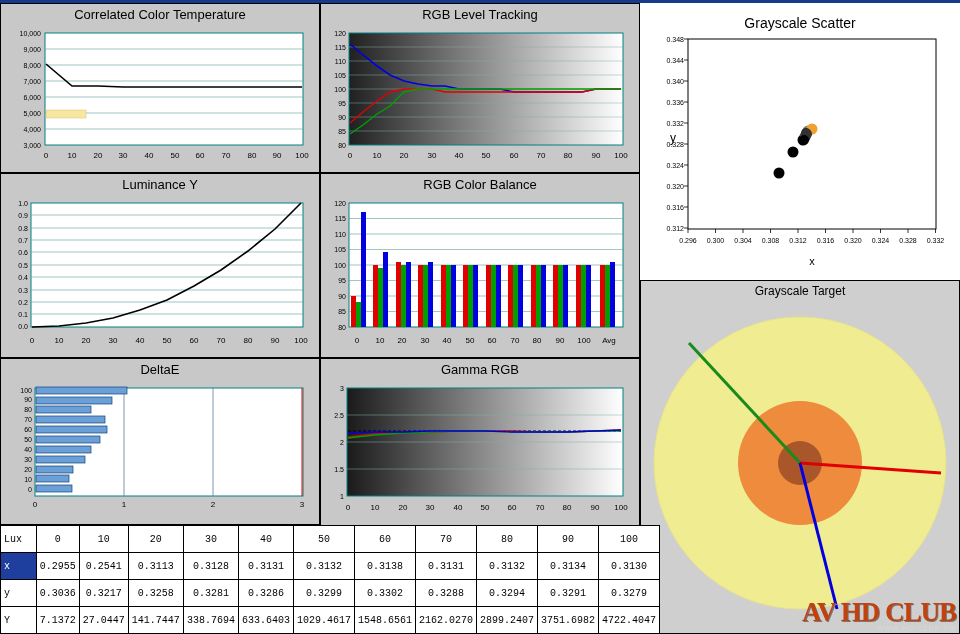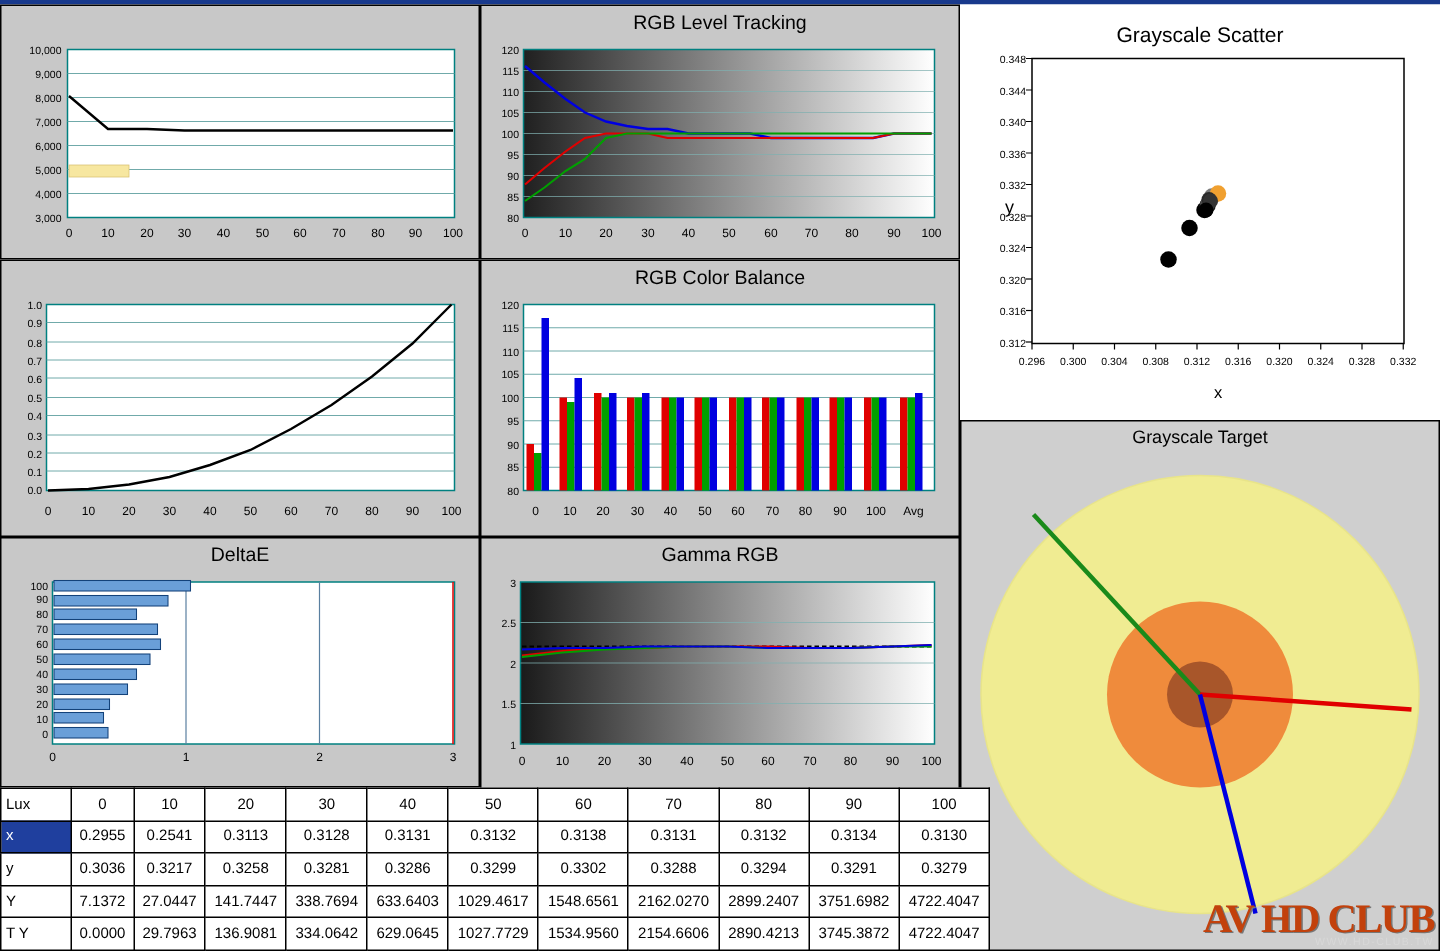--- a/index.html
+++ b/index.html
@@ -3,34 +3,35 @@
 <meta charset="utf-8">
 <style>
   html,body{margin:0;padding:0;}
   body{width:960px;height:634px;background:#ffffff;font-family:"Liberation Sans",sans-serif;overflow:hidden;position:relative;}
   .panel{position:absolute;background:#c8c8c8;border:1px solid #000;box-sizing:border-box;}
   .ptitle{text-align:center;font-size:13px;color:#000;padding-top:3px;font-family:"Liberation Sans",sans-serif;}
   svg{display:block;}
   .axlabel{font-size:8px;fill:#000;font-family:"Liberation Sans",sans-serif;}
   .axlabel7{font-size:7px;fill:#000;font-family:"Liberation Sans",sans-serif;}
   .tbl{position:absolute;left:0;top:525px;width:660px;height:109px;border-collapse:collapse;font-size:10px;background:#fff;}
-  .tbl td,.tbl th{border:1px solid #000;padding:1px 3px;text-align:center;font-weight:normal;font-family:Liberation Sans, sans-serif;}
+  .tbl td,.tbl th{border:1px solid #000;padding:1px 3px;text-align:center;font-weight:normal;font-family:Liberation Mono, monospace;}
   .tbl td.rowhdr{text-align:left;width:40px;}
   .hl{background:#1f3f9e;color:#fff;}
   .wm{position:absolute;right:4px;bottom:2px;text-align:right;}
   .wm .big{font-family:"Liberation Serif",serif;font-weight:bold;font-size:27px;color:#c2410c;letter-spacing:-1px;line-height:26px;text-shadow:1px 1px 0 #777;}
   .wm .small{font-size:7px;color:#d8d8d8;letter-spacing:1px;}
   .topbar{position:absolute;left:0;top:0;width:960px;height:3px;background:#18398c;}
 </style>
 </head>
 <body>
 
 <div class="topbar"></div>
 
 <div class="panel" style="left:0;top:3px;width:320px;height:170px;">
+  <div class="ptitle">Correlated Color Temperature</div>
   <svg width="318" height="148" style="position:absolute;left:0;top:21px;">
     <rect x="44" y="8" width="258" height="112" fill="#ffffff" stroke="#008080" stroke-width="1"></rect>
 
     <g stroke="#60a0a0" stroke-width="0.6">
       <line x1="44" y1="24" x2="302" y2="24"></line>
         <line x1="44" y1="40" x2="302" y2="40"></line>
       <line x1="44" y1="56" x2="302" y2="56"></line>
         <line x1="44" y1="72" x2="302" y2="72"></line>
       <line x1="44" y1="88" x2="302" y2="88"></line>
         <line x1="44" y1="104" x2="302" y2="104"></line>
@@ -109,20 +110,21 @@
       <text x="300" y="133" text-anchor="middle">100</text>
     </g>
 
     <polyline fill="none" stroke="#0000e0" stroke-width="1.6" points="29,19 42,30 56,41 69,50 83,56 97,59 111,61 124,61 138,64 152,64 165,64 179,64 193,67 206,67 220,67 234,67 247,67 261,67 275,64 288,64 300,64"></polyline>
     <polyline fill="none" stroke="#e00000" stroke-width="1.4" points="29,98 42,87 56,76 69,67 83,64 97,64 111,64 124,67 138,67 152,67 165,67 179,67 193,67 206,67 220,67 234,67 247,67 261,67 275,64 288,64 300,64"></polyline>
     <polyline fill="none" stroke="#00a000" stroke-width="1.4" points="29,109 42,100 56,89 69,81 83,67 97,64 111,64 124,64 138,64 152,64 165,64 179,64 193,64 206,64 220,64 234,64 247,64 261,64 275,64 288,64 300,64"></polyline>
   </svg>
 </div>
 
 <div class="panel" style="left:0;top:173px;width:320px;height:185px;">
+  <div class="ptitle">Luminance Y</div>
   <svg width="318" height="163" style="position:absolute;left:0;top:21px;">
     <rect x="30" y="8" width="272" height="124" fill="#ffffff" stroke="#008080" stroke-width="1"></rect>
     <g stroke="#60a0a0" stroke-width="0.6">
       <line x1="30" y1="20" x2="302" y2="20"></line>
         <line x1="30" y1="33" x2="302" y2="33"></line>
       <line x1="30" y1="45" x2="302" y2="45"></line>
         <line x1="30" y1="57" x2="302" y2="57"></line>
       <line x1="30" y1="70" x2="302" y2="70"></line>
         <line x1="30" y1="82" x2="302" y2="82"></line>
       <line x1="30" y1="95" x2="302" y2="95"></line>
@@ -473,34 +475,20 @@
     <td>141.7447</td>
     <td>338.7694</td>
     <td>633.6403</td>
     <td>1029.4617</td>
     <td>1548.6561</td>
     <td>2162.0270</td>
     <td>2899.2407</td>
     <td>3751.6982</td>
     <td>4722.4047</td>
   </tr>
-  <tr>
-    <td class="rowhdr">T Y</td>
-    <td>0.0000</td>
-    <td>29.7963</td>
-    <td>136.9081</td>
-    <td>334.0642</td>
-    <td>629.0645</td>
-    <td>1027.7729</td>
-    <td>1534.9560</td>
-    <td>2154.6606</td>
-    <td>2890.4213</td>
-    <td>3745.3872</td>
-    <td>4722.4047</td>
-  </tr>
 </tbody>
   </table>
 
 <div class="wm">
   <div class="big">
     <span>AV HD</span>
     <span>CLUB</span>
   </div>
   <div class="small">WWW.HD-CLUB.TW</div>
 </div>

